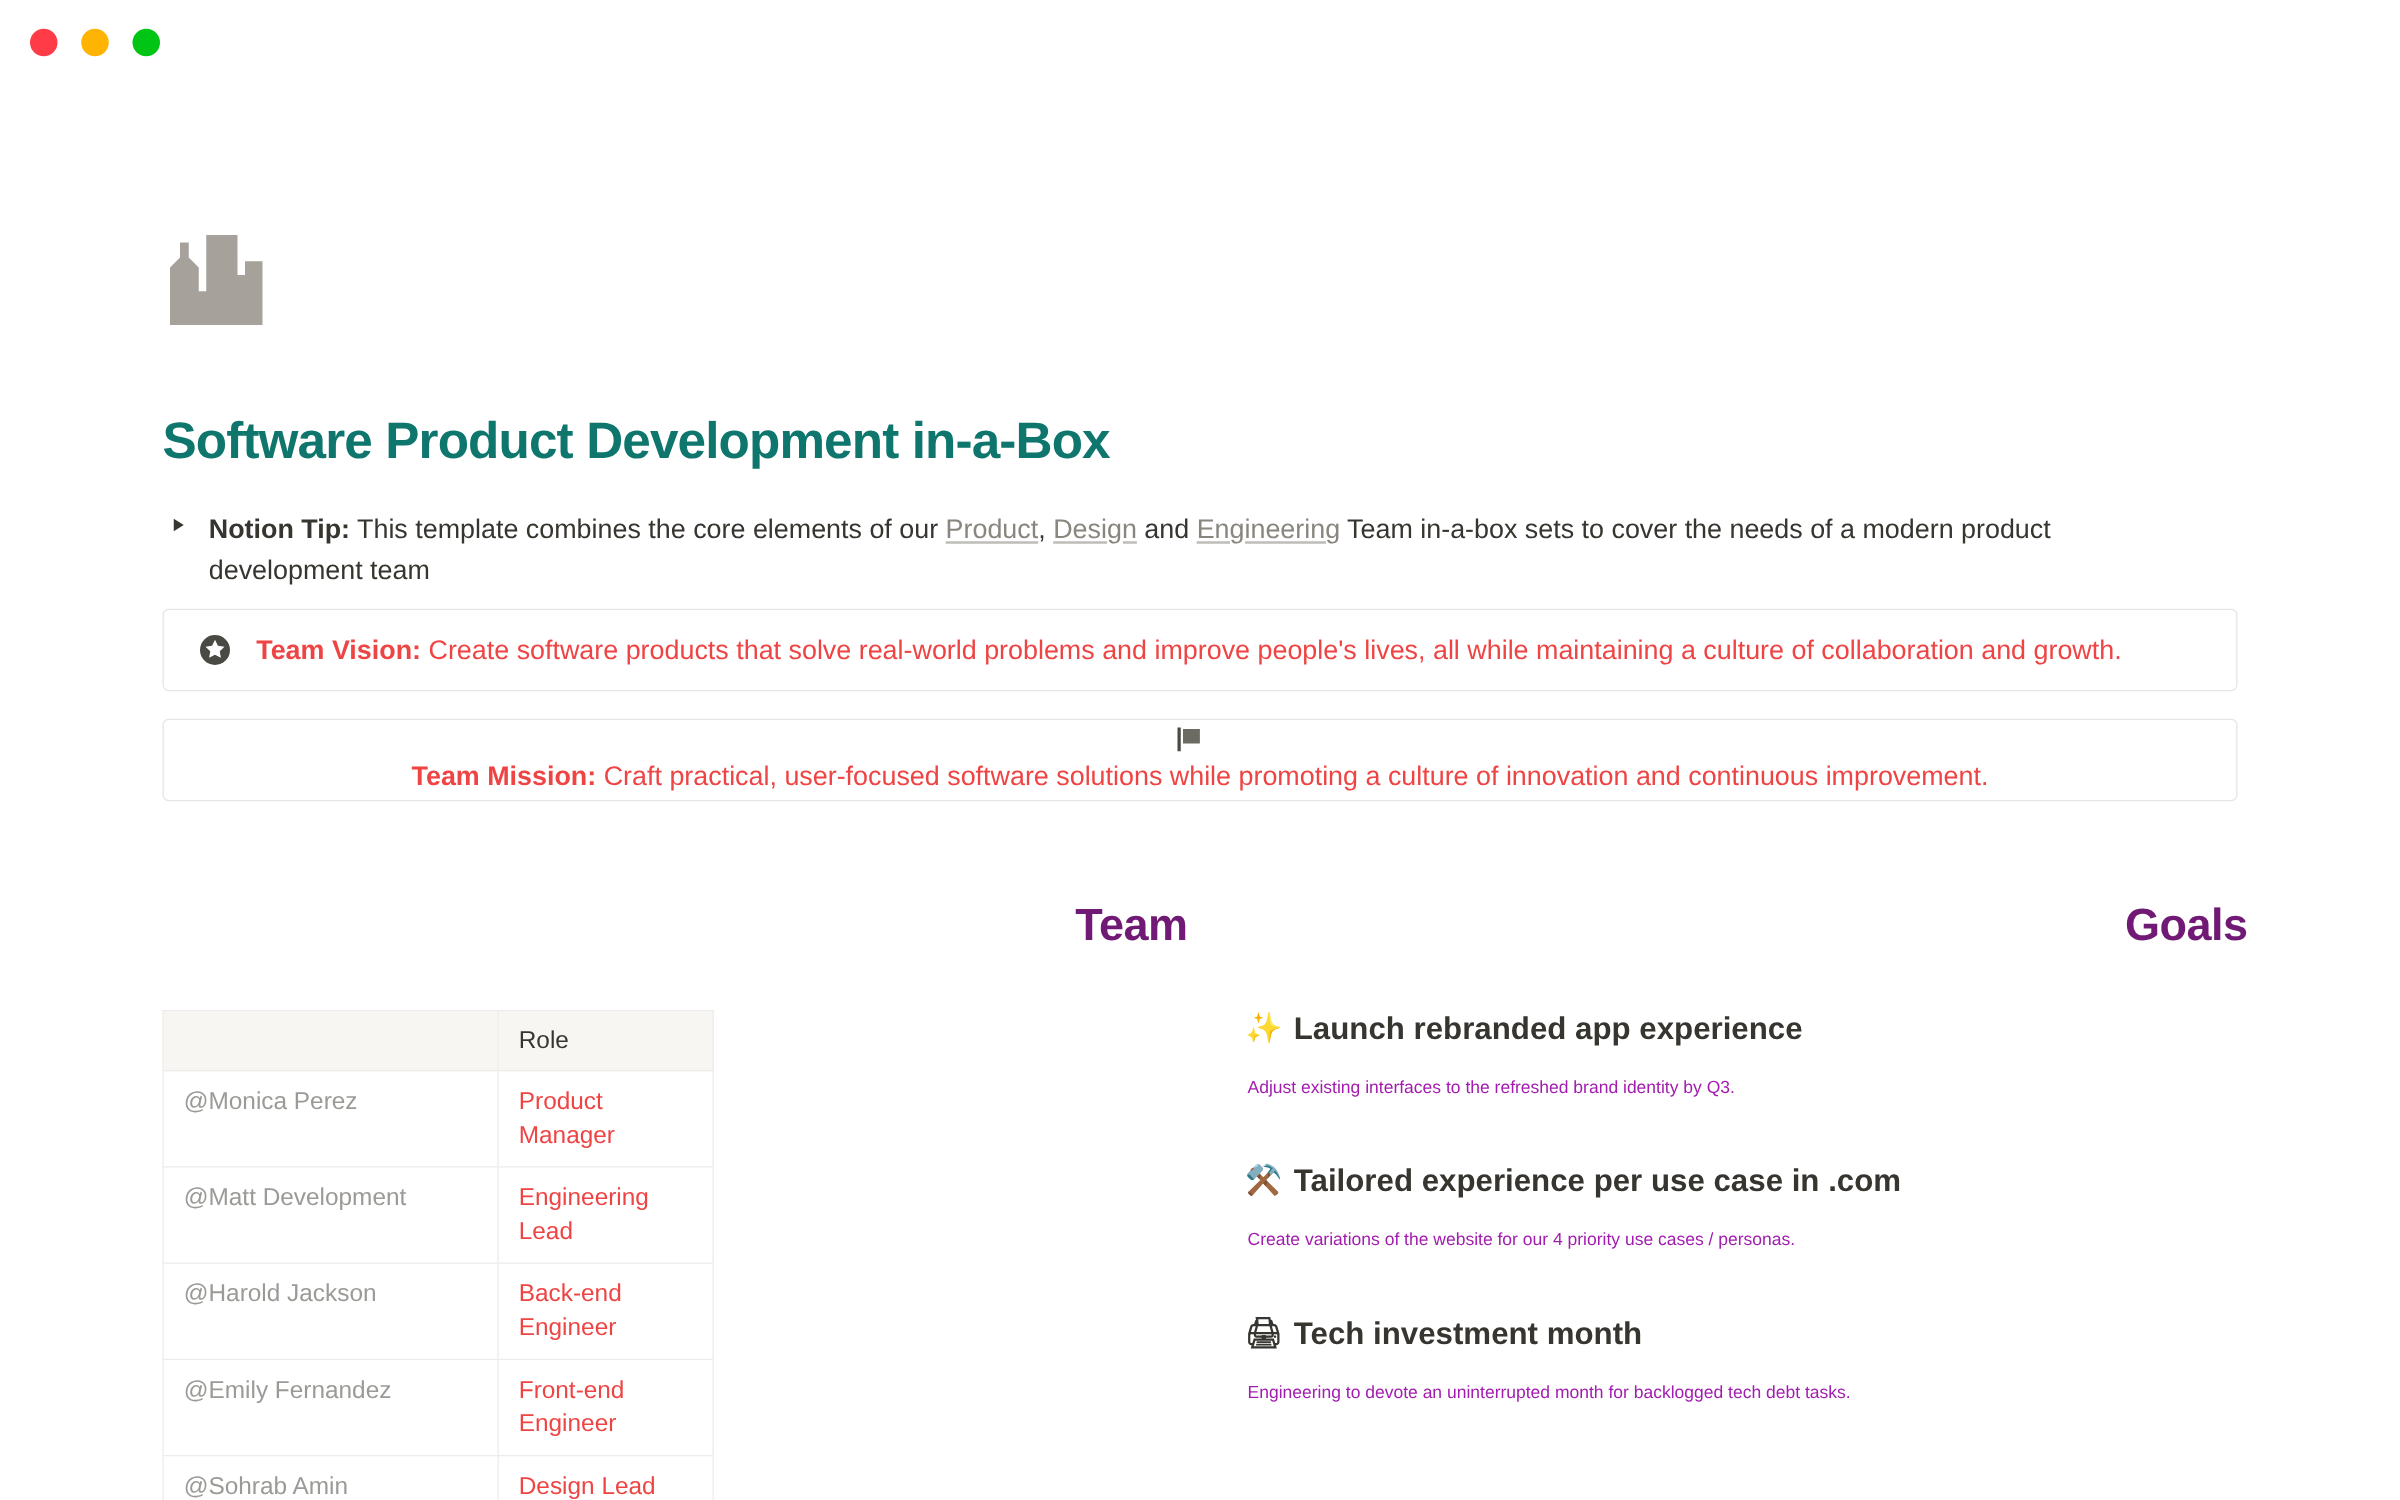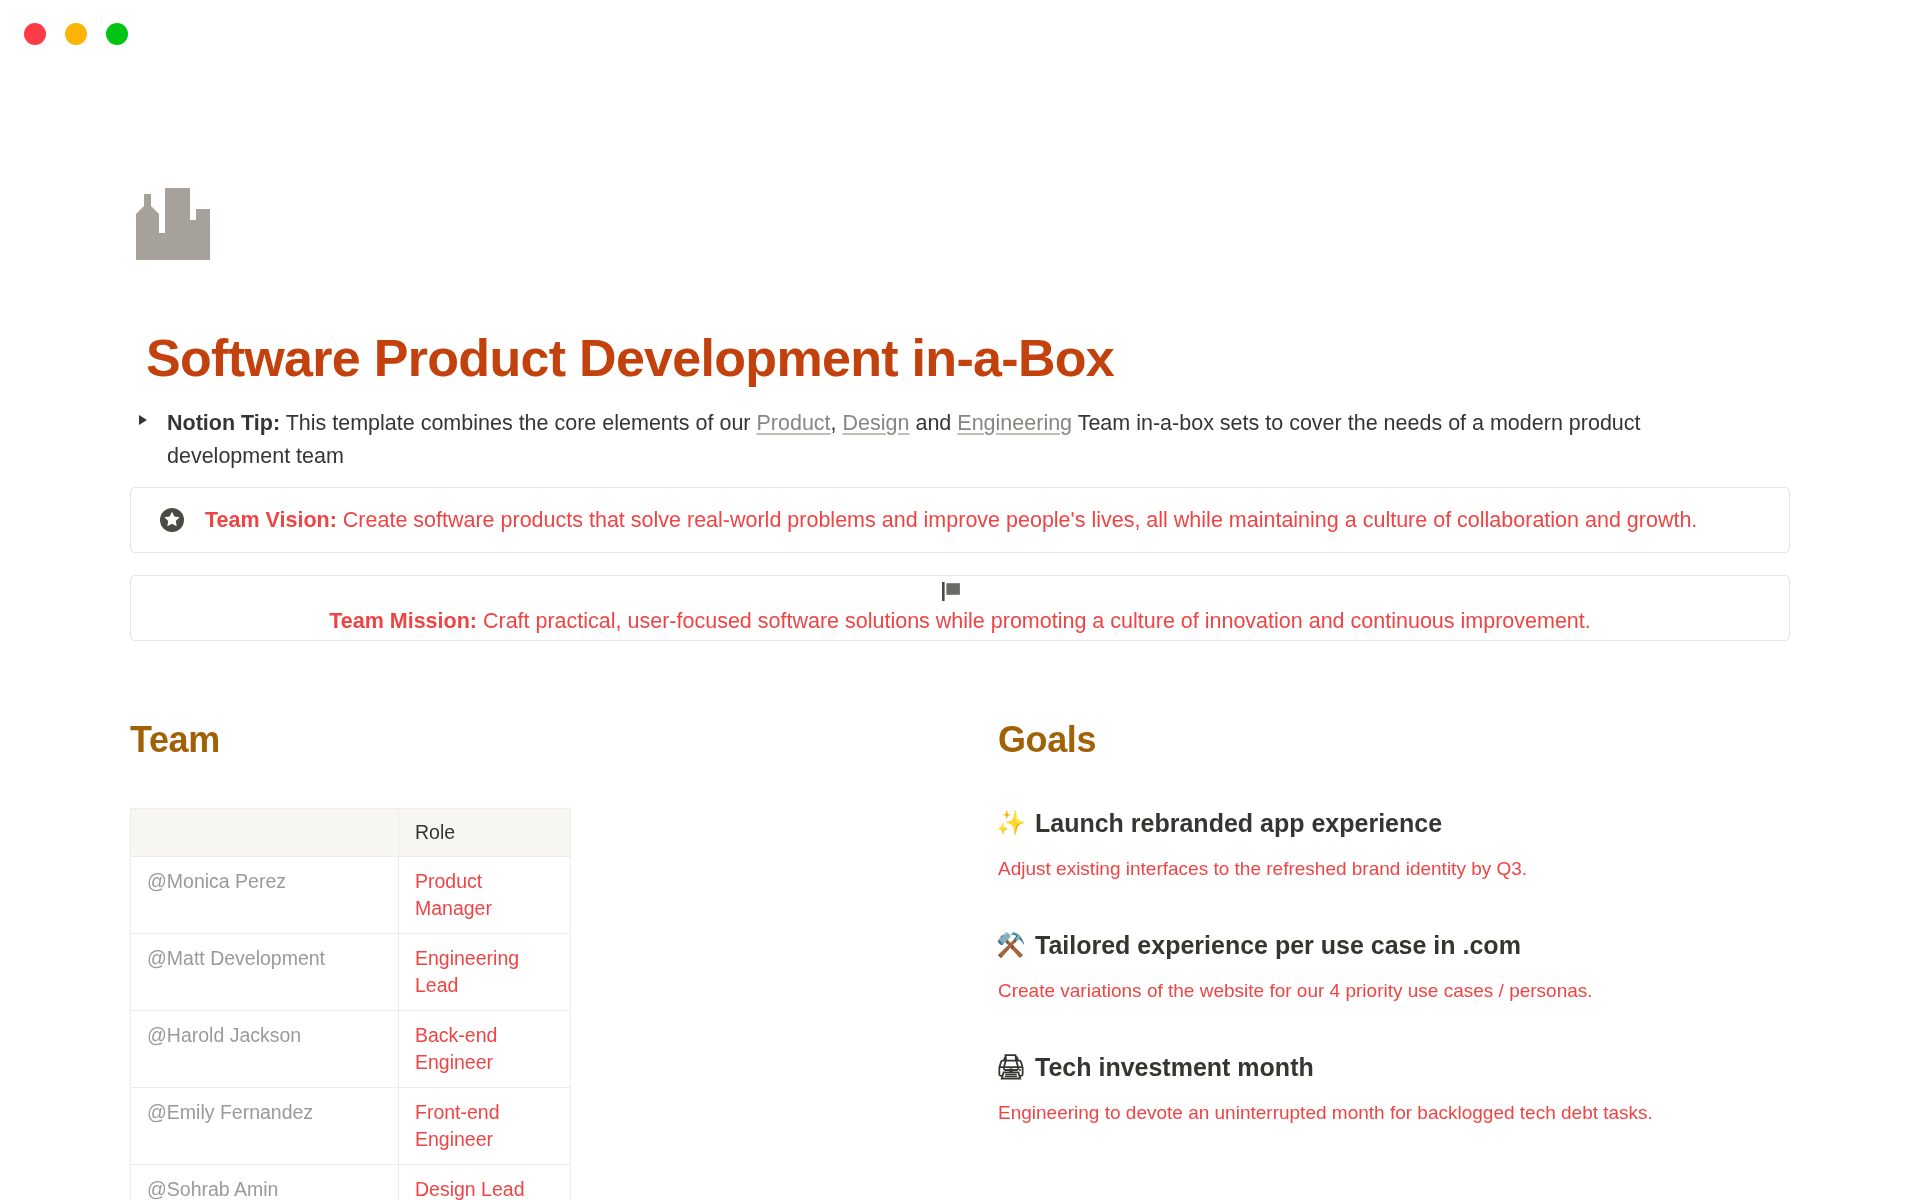--- a/index.html
+++ b/index.html
@@ -50,27 +50,27 @@
     left: 132px;
     top: 178px;
     width: 82px;
     height: 82px;
     color: #A6A29B;
   }
   .page-icon svg { display: block; width: 82px; height: 82px; }
 
   .page-title {
     position: absolute;
-    left: 146px;
+    left: 130px;
     top: 330px;
-    font-size: 52px;
+    font-size: 41px;
     line-height: 1.1;
     font-weight: 700;
     letter-spacing: -0.7px;
-    color: #c2410c;
+    color: #0f766e;
     white-space: nowrap;
   }
 
   
   .tip-row {
     position: absolute;
     left: 130px;
     top: 407px;
     width: 1660px;
     font-size: 21.5px;
@@ -143,21 +143,22 @@
     position: absolute;
     left: 998px;
     top: 718px;
     width: 800px;
   }
   .section-heading {
     font-size: 36px;
     line-height: 44px;
     font-weight: 700;
     letter-spacing: -0.4px;
-    color: #a16207;
+    color: #701a75;
+    text-align: right;
   }
 
   
   .team-table {
     margin-top: 46px;
     width: 440px;
     border-collapse: collapse;
     table-layout: fixed;
   }
   .team-table col.c1 { width: 268px; }
@@ -202,23 +203,23 @@
   .goal-emoji {
     font-size: 24px;
     line-height: 34px;
     display: inline-flex;
     width: 26px;
     justify-content: center;
   }
   .emoji-sparkles { color: #F5A623; }
   .goal-desc {
     margin-top: 14px;
-    font-size: 19px;
+    font-size: 14px;
     line-height: 30px;
-    color: #ef4444;
+    color: #a21caf;
   }
 </style>
 </head>
 <body>
 
 <div class="window-chrome">
   <div class="traffic-lights">
     <div class="light red"></div>
     <div class="light yellow"></div>
     <div class="light green"></div>

